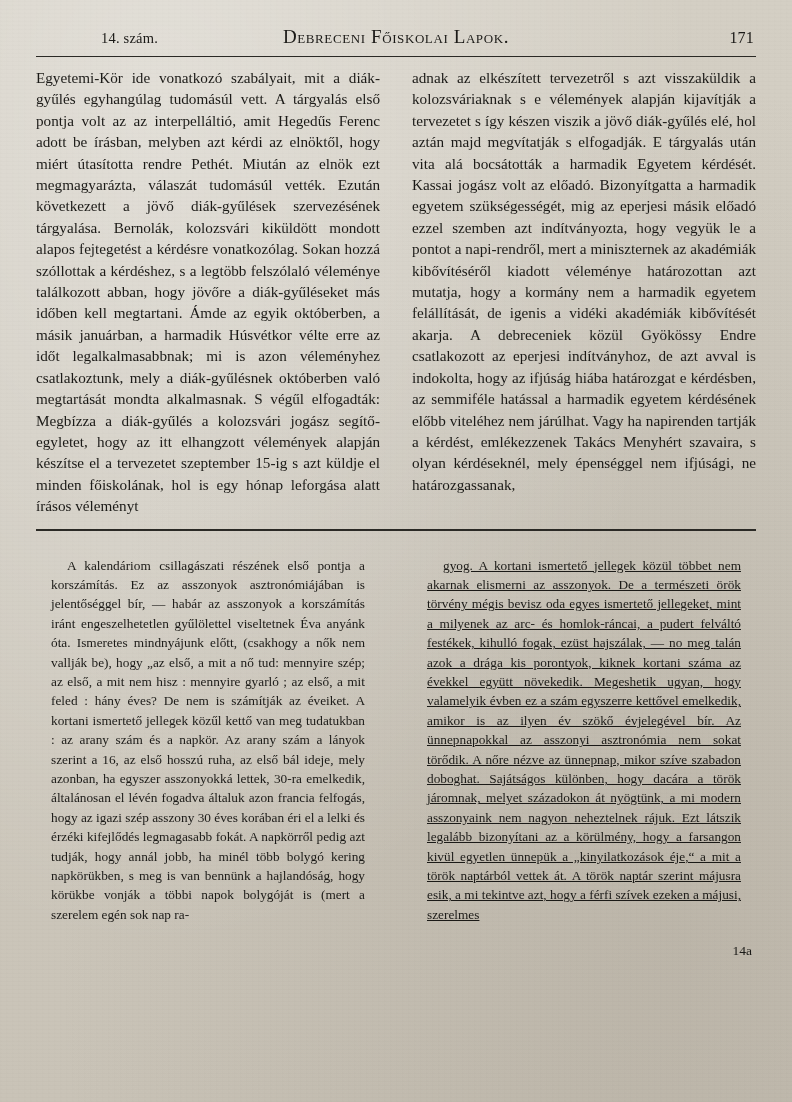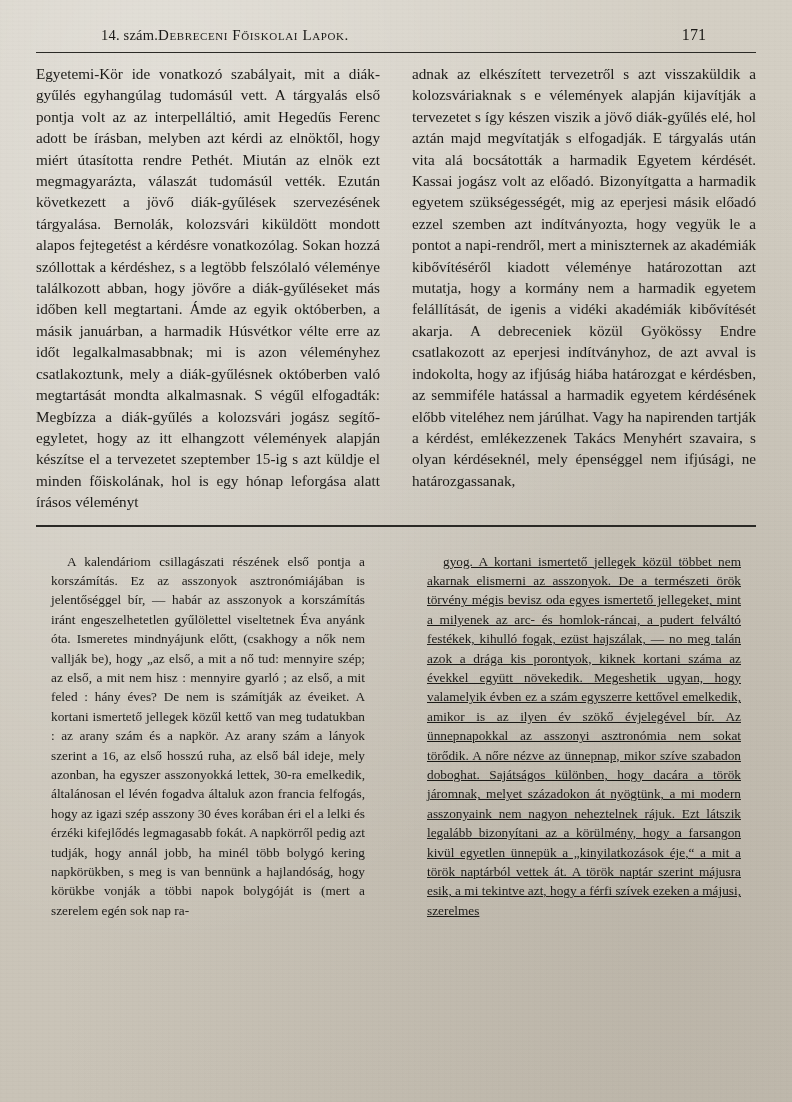--- a/index.html
+++ b/index.html
@@ -45,27 +45,28 @@
     padding: 0 2px 3px 2px;
     margin-bottom: 5px;
   }
   .running-head .rh-left {
     width: 120px;
     text-align: right;
     font-variant: normal;
   }
   .running-head .rh-center {
     flex: 1;
+    text-align: center;
     font-variant: small-caps;
     letter-spacing: 0.6px;
-    font-size: 15px;
+    font-size: 19px;
   }
   .running-head .rh-right {
     width: 120px;
-    text-align: center;
+    text-align: right;
     font-size: 16px;
   }
   .rule {
     border: 0;
     border-top: 1.6px solid #2b2a26;
     margin: 0 0 10px 0;
   }
 
   
   .cols {
@@ -150,13 +151,14 @@
   <div class="cols-small">
     <div class="col left">
       <p class="body-small">A kalendáriom csillagászati részének első pontja a korszámítás. Ez az asszonyok asztronómiájában is jelentőséggel bír, — habár az asszonyok a korszámítás iránt engeszelhetetlen gyűlölettel viseltetnek Éva anyánk óta. Ismeretes mindnyájunk előtt, (csakhogy a nők nem vallják be), hogy „az első, a mit a nő tud: mennyire szép; az első, a mit nem hisz : mennyire gyarló ; az első, a mit feled : hány éves? De nem is számítják az éveiket. A kortani ismertető jellegek közűl kettő van meg tudatukban : az arany szám és a napkör. Az arany szám a lányok szerint a 16, az első hosszú ruha, az első bál ideje, mely azonban, ha egyszer asszonyokká lettek, 30-ra emelkedik, általánosan el lévén fogadva általuk azon francia felfogás, hogy az igazi szép asszony 30 éves korában éri el a lelki és érzéki kifejlődés legmagasabb fokát. A napkörről pedig azt tudják, hogy annál jobb, ha minél több bolygó kering napkörükben, s meg is van bennünk a hajlandóság, hogy körükbe vonják a többi napok bolygóját is (mert a szerelem egén sok nap ra-</p>
     </div>
     <div class="col right">
       <p class="body-small">gyog. A kortani ismertető jellegek közül többet nem akarnak elismerni az asszonyok. De a természeti örök törvény mégis bevisz oda egyes ismertető jellegeket, mint a milyenek az arc- és homlok-ráncai, a pudert felváltó festékek, kihulló fogak, ezüst hajszálak, — no meg talán azok a drága kis porontyok, kiknek kortani száma az évekkel együtt növekedik. Megeshetik ugyan, hogy valamelyik évben ez a szám egyszerre kettővel emelkedik, amikor is az ilyen év szökő évjelegével bír.
 Az ünnepnapokkal az asszonyi asztronómia nem sokat törődik. A nőre nézve az ünnepnap, mikor szíve szabadon doboghat. Sajátságos különben, hogy dacára a török járomnak, melyet századokon át nyögtünk, a mi modern asszonyaink nem nagyon neheztelnek rájuk. Ezt látszik legalább bizonyítani az a körülmény, hogy a farsangon kivül egyetlen ünnepük a „kinyilatkozások éje,“ a mit a török naptárból vettek át. A török naptár szerint májusra esik, a mi tekintve azt, hogy a férfi szívek ezeken a májusi, szerelmes</p>
     </div>
   </div>
 
+  <div class="foot">14a</div>
 </div>
 
 </body></html>

